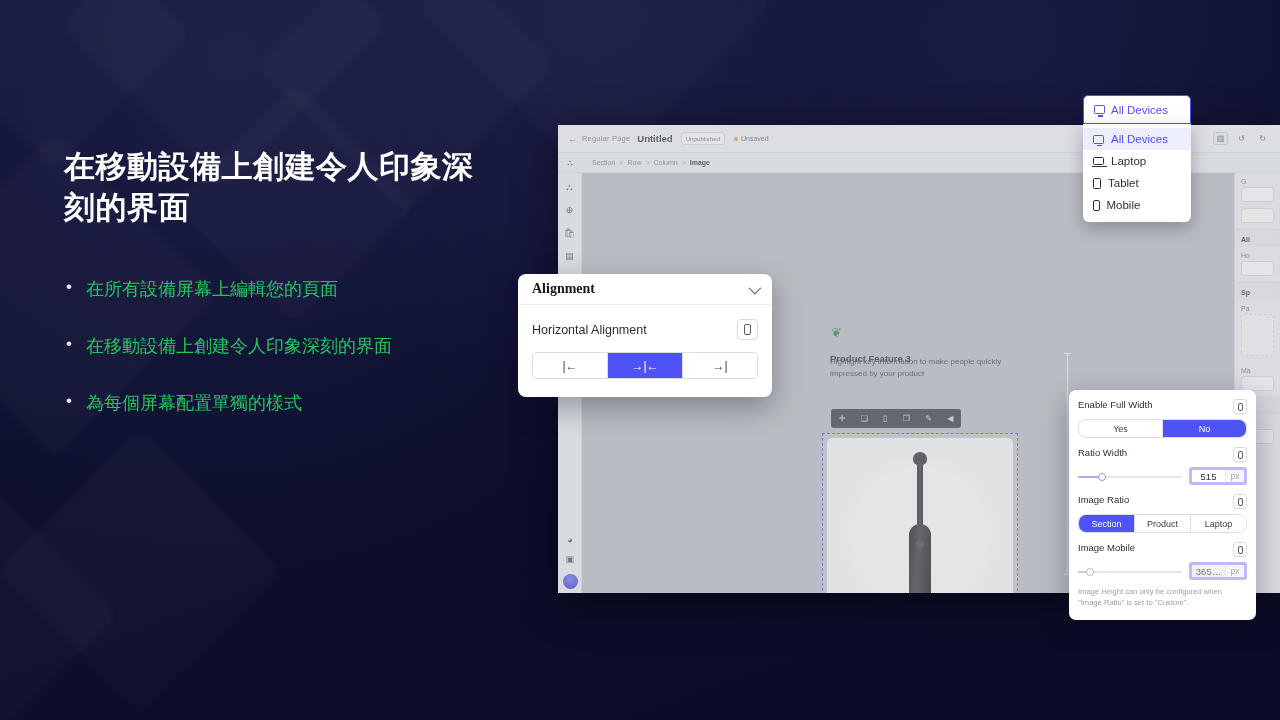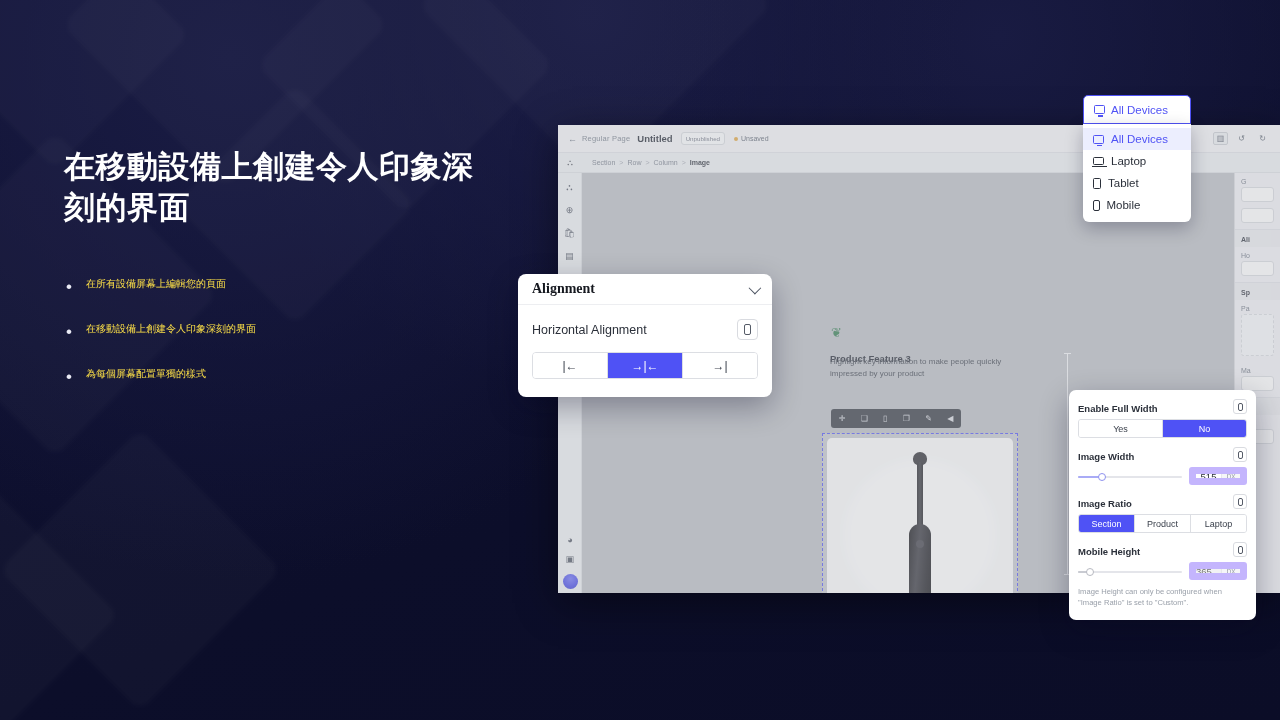--- a/index.html
+++ b/index.html
@@ -17,21 +17,21 @@
         radial-gradient(circle at 78% 5%, #191b42 0%, rgba(25,27,66,0) 36%),
         linear-gradient(160deg, #101235 0%, #0c0e2a 60%, #0b0d27 100%); }
   .diamond { position: absolute; background: rgba(255,255,255,0.022);
              transform: rotate(45deg); border-radius: 14px; filter: blur(2px); }
 
   
   #copy { position: absolute; left: 64px; top: 146px; width: 430px; }
   #copy h1 { color: #ffffff; font-size: 31px; line-height: 1.33;
              font-weight: bold; letter-spacing: .5px; }
   #copy ul { margin-top: 48px; list-style: none; }
-  #copy li { color: #fde047; font-size: 10px; line-height: 1.5;
+  #copy li { color: #22c55e; font-size: 18px; line-height: 1.5;
              margin-bottom: 30px; padding-left: 22px; position: relative; }
   #copy li:before { content: "•"; position: absolute; left: 2px; top: -2px;
                     color: #e9eaf4; font-size: 17px; }
 
   
   #editor { position: absolute; left: 558px; top: 125px; width: 722px; height: 468px;
             background: #b9bcc2; overflow: hidden;
             box-shadow: 0 10px 40px rgba(0,0,0,.45); }
   .grayed { opacity: .62; }
 
@@ -164,37 +164,37 @@
                justify-content: center; font-size: 12px; color: #3b414c;
                border-right: 1px solid #dcdee3; background: #fff; }
   .seg > div:last-child { border-right: none; }
   .seg > div.on { background: #4f52f5; color: #fff; }
 
   
   #img-panel { position: absolute; left: 1069px; top: 390px; width: 187px;
                background: #ffffff; border-radius: 7px; z-index: 45;
                box-shadow: 0 10px 30px rgba(8,10,35,.33); padding: 9px 9px 11px; }
   #img-panel .prow { margin-bottom: 4px; }
-  #img-panel .plabel { display: flex; align-items: flex-end; justify-content: space-between;
-                       margin-bottom: 5px; font-weight: bold; }
+  #img-panel .plabel { display: flex; align-items: flex-start; justify-content: space-between;
+                       margin-bottom: 5px; }
   #img-panel .plabel .t { font-size: 9.5px; color: #2b303a; }
   .devbtn.sm { width: 14px; height: 15px; border-radius: 3px; }
-  .seg.sm { margin-top: 0; border-radius: 3px; }
+  .seg.sm { margin-top: 0; border-radius: 8px; }
   .seg.sm > div { height: 17px; font-size: 9px; }
   .sliderow { display: flex; align-items: center; gap: 7px; }
   .slider { flex: 1; height: 13px; position: relative; }
   .slider .track { position: absolute; left: 0; top: 6px; width: 100%; height: 2px;
                    background: #e4e5ea; border-radius: 1px; }
   .slider .fill { position: absolute; left: 0; top: 6px; height: 2px; background: #a9abf6;
                   border-radius: 1px; }
   .slider .knob { position: absolute; top: 3px; width: 8px; height: 8px; border-radius: 50%;
                   background: #fff; border: 1.4px solid #8f92ef; }
   .slider.off .fill { background: #c9cbd2; }
   .slider.off .knob { border-color: #b7b9c1; }
-  .numbox { display: flex; width: 58px; height: 18px; border: 7px solid #c4b5fd;
+  .numbox { display: flex; width: 58px; height: 18px; border: 3px solid #c4b5fd;
             border-radius: 3px; overflow: hidden; }
   .numbox input { flex: 1; border: none; outline: none; text-align: center;
                   font-family: "Liberation Sans", sans-serif; font-size: 9.5px;
                   color: #2b303a; background: #fff; min-width: 0; }
   .numbox .unit { width: 19px; display: flex; align-items: center; justify-content: center;
                   font-size: 8.5px; color: #a4a9b3; background: #f5f6f8;
                   border-left: 1px solid #e6e7eb; }
   .numbox.dis { background: #f0abfc; justify-content: flex-end; }
   .numbox.dis input { background: #f1f2f4; color: #b0b4bc; }
   .note { margin-top: 6px; font-size: 7.6px; line-height: 1.5; color: #9aa0aa; }
@@ -379,21 +379,21 @@
         </span>
     </div>
     <div class="seg sm">
       <div>Yes</div>
       <div class="on">No</div>
     </div>
   </div>
 
   <div class="prow" style="margin-top:9px">
     <div class="plabel">
-      <span class="t">Image Width</span>
+      <span class="t">Ratio Width</span>
       <span class="devbtn sm">
           <i class="mob" style="height:8px;width:5px;border-color:#555b67"></i>
         </span>
     </div>
     <div class="sliderow">
       <div class="slider">
         <div class="track"></div>
         <div class="fill" style="width:22%"></div>
         <div class="knob" style="left:19%"></div>
       </div>
@@ -413,21 +413,21 @@
     </div>
     <div class="seg sm">
       <div class="on">Section</div>
       <div>Product</div>
       <div>Laptop</div>
     </div>
   </div>
 
   <div class="prow" style="margin-top:9px">
     <div class="plabel">
-      <span class="t">Mobile Height</span>
+      <span class="t">Image Mobile</span>
       <span class="devbtn sm">
           <i class="mob" style="height:8px;width:5px;border-color:#555b67"></i>
         </span>
     </div>
     <div class="sliderow">
       <div class="slider off">
         <div class="track"></div>
         <div class="fill" style="width:11%"></div>
         <div class="knob" style="left:8%"></div>
       </div>

